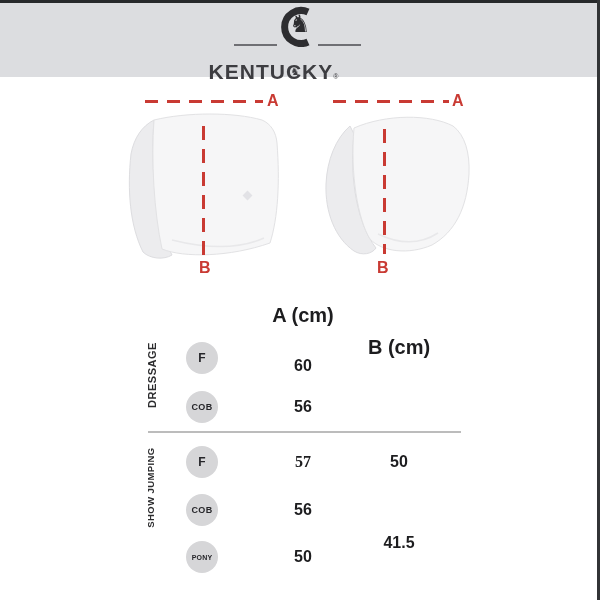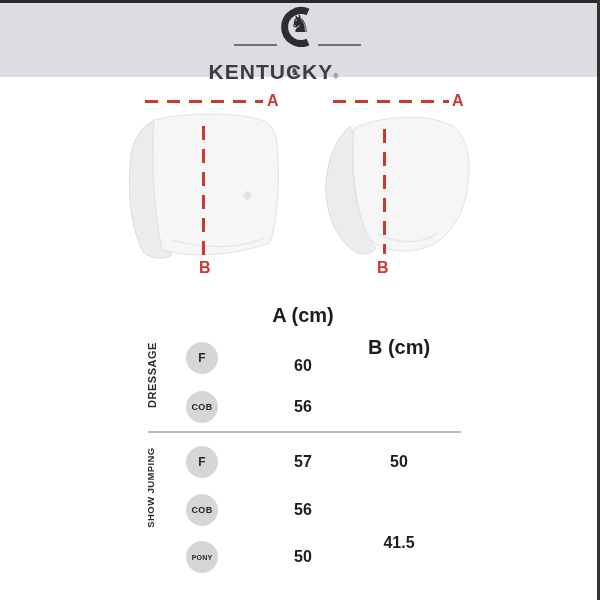--- a/index.html
+++ b/index.html
@@ -111,21 +111,21 @@
     </div>
   <div class="cell-val" style="left:261px;top:397px;">56</div>
 
   <div class="divider"></div>
 
   <div class="group-label group-showjumping">SHOW JUMPING</div>
 
   <div class="badge badge-f" style="left:186px;top:446px;">
       <span>F</span>
     </div>
-  <div class="cell-val" style="left:261px;top:452px;">57</div>
+  <div class="cell-val" style="left:261px;top:452px;font-family:Liberation Serif, serif;">57</div>
   <div class="cell-val" style="left:357px;top:452px;">50</div>
 
   <div class="badge badge-cob" style="left:186px;top:494px;">
       <span>COB</span>
     </div>
   <div class="cell-val" style="left:261px;top:500px;">56</div>
 
   <div class="badge badge-pony" style="left:186px;top:541px;">
       <span>PONY</span>
     </div>

